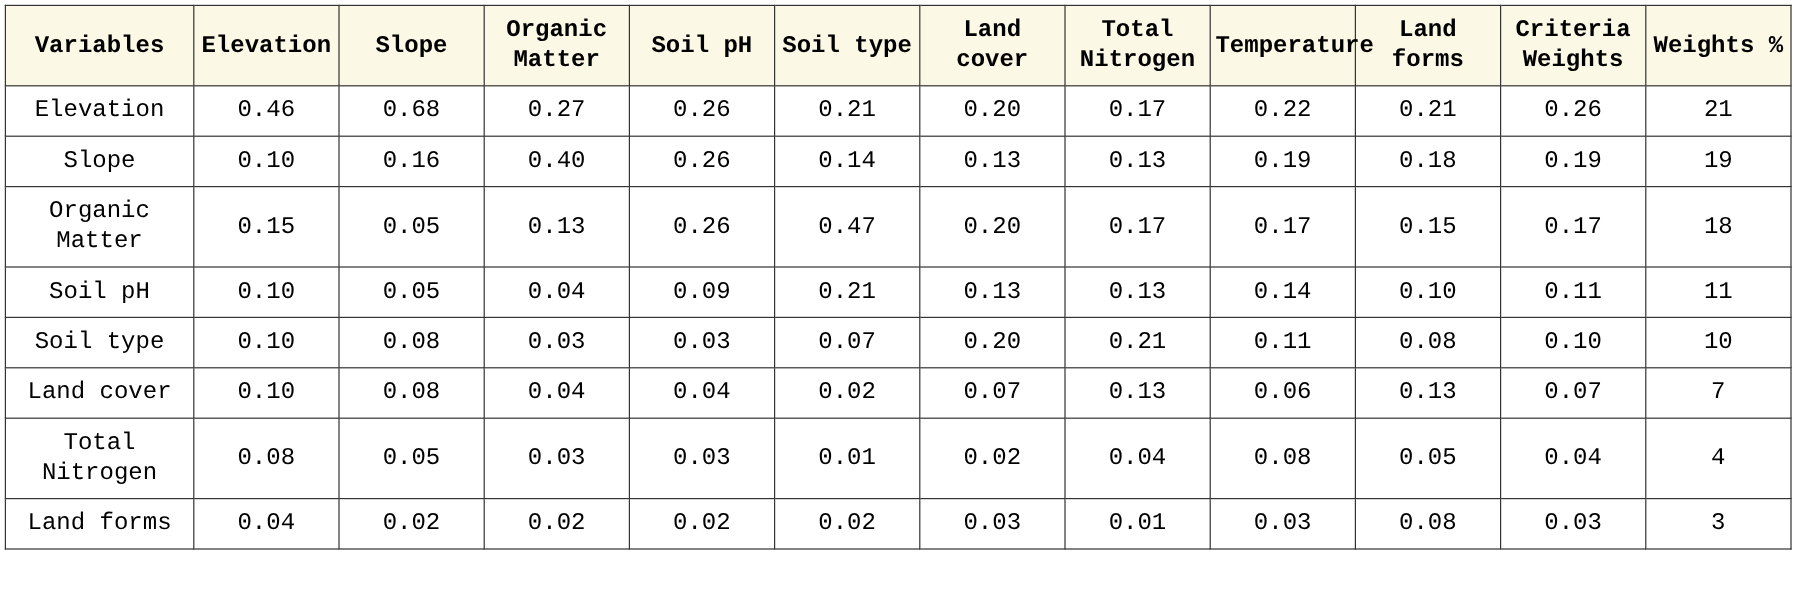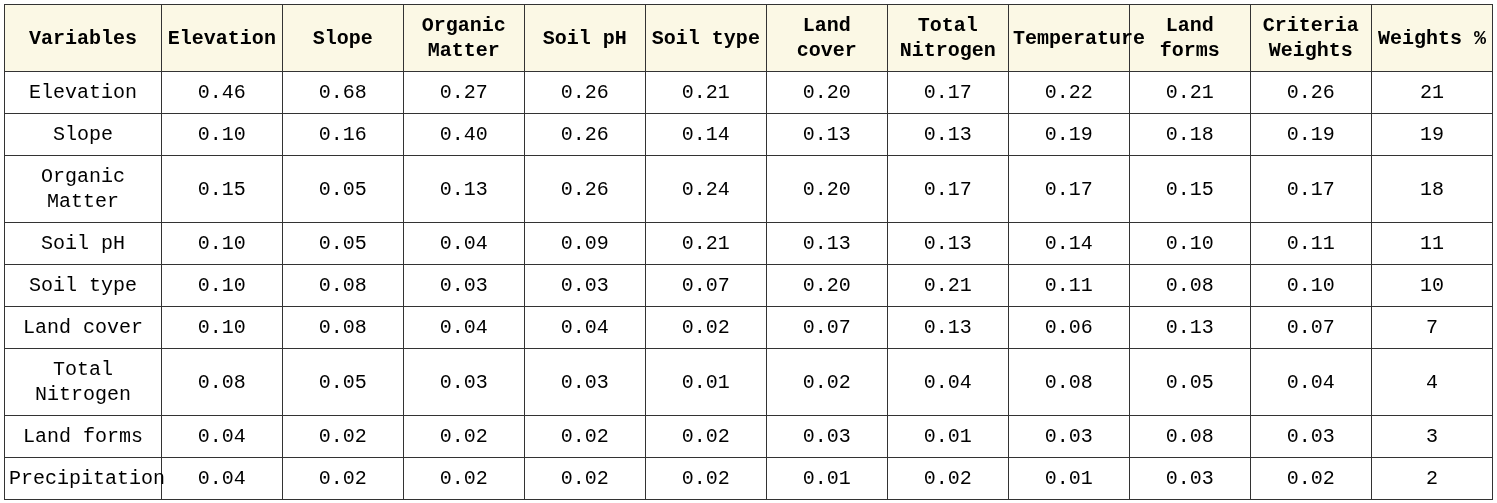--- a/index.html
+++ b/index.html
@@ -96,21 +96,21 @@
         <td>0.18</td>
         <td>0.19</td>
         <td>19</td>
       </tr>
       <tr>
         <td>Organic Matter</td>
         <td>0.15</td>
         <td>0.05</td>
         <td>0.13</td>
         <td>0.26</td>
-        <td>0.24</td>
+        <td>0.47</td>
         <td>0.20</td>
         <td>0.17</td>
         <td>0.17</td>
         <td>0.15</td>
         <td>0.17</td>
         <td>18</td>
       </tr>
       <tr>
         <td>Soil pH</td>
         <td>0.10</td>
@@ -174,28 +174,14 @@
         <td>0.02</td>
         <td>0.02</td>
         <td>0.02</td>
         <td>0.03</td>
         <td>0.01</td>
         <td>0.03</td>
         <td>0.08</td>
         <td>0.03</td>
         <td>3</td>
       </tr>
-      <tr>
-        <td>Precipitation</td>
-        <td>0.04</td>
-        <td>0.02</td>
-        <td>0.02</td>
-        <td>0.02</td>
-        <td>0.02</td>
-        <td>0.01</td>
-        <td>0.02</td>
-        <td>0.01</td>
-        <td>0.03</td>
-        <td>0.02</td>
-        <td>2</td>
-      </tr>
     </tbody>
 </table>
 
 </body></html>

